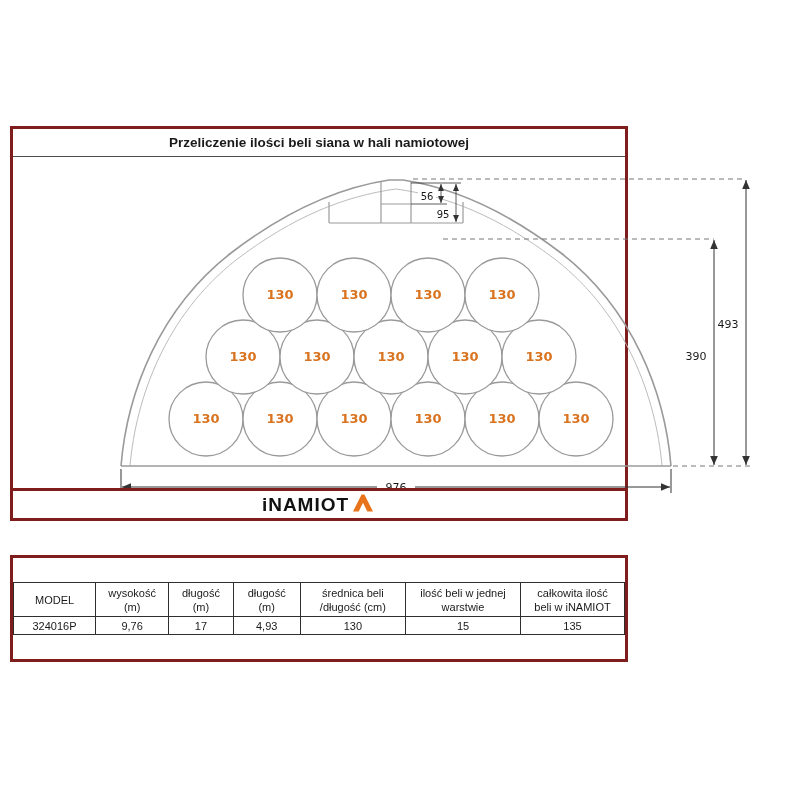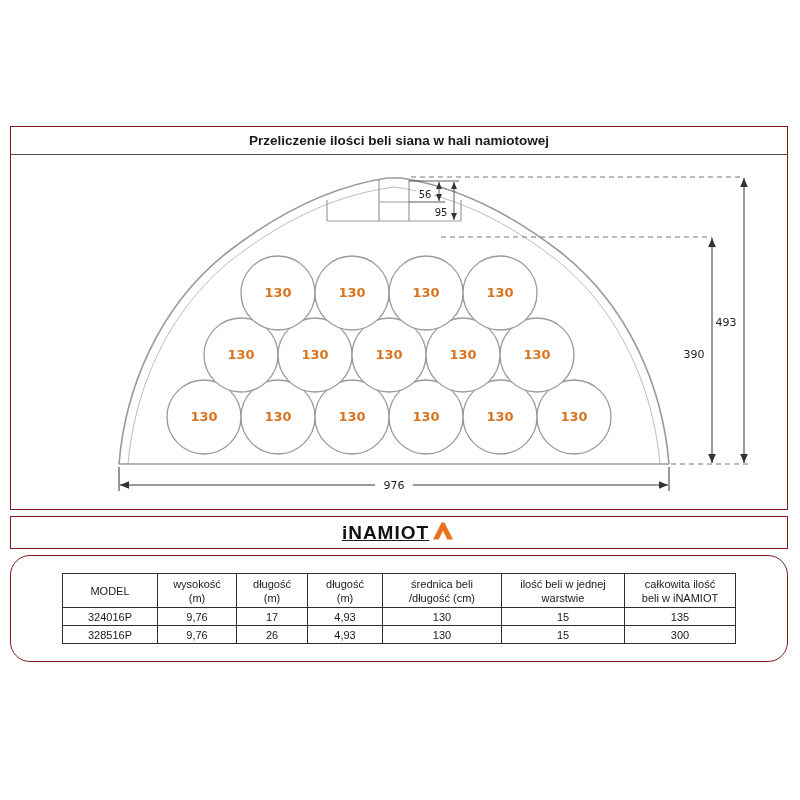--- a/index.html
+++ b/index.html
@@ -1,39 +1,39 @@
 <!DOCTYPE html>
 <html><head>
 <meta charset="utf-8">
 <style>
   html,body { margin:0; padding:0; background:#ffffff; }
   body { width:800px; height:800px; font-family:"Liberation Sans", sans-serif; color:#1a1a1a; }
   .page { position:relative; width:800px; height:800px; background:#fff; overflow:hidden; }
 
   .panel {
-    position:absolute; left:10px; width:778px;
-    border:1px solid #7f1d1d; box-sizing:border-box; background:#fff;
+    position:absolute; left:10px; width:618px;
+    border:3px solid #7f1d1d; box-sizing:border-box; background:#fff;
   }
   .diagram-panel { top:126px; height:384px; }
   .title-bar {
     height:27px; line-height:27px; text-align:center;
     font-weight:bold; font-size:13.5px; border-bottom:1px solid #4d4d4d;
   }
   svg.diagram { display:block; width:776px; height:355px; }
 
   .logo-panel {
-    top:516px; height:33px;
-    display:flex; align-items:center; justify-content:center; gap:1px;text-decoration:underline;
+    top:488px; height:33px;
+    display:flex; align-items:center; justify-content:center; gap:1px;
   }
   .logo-text { font-weight:bold; font-size:19px; letter-spacing:1px; color:#111; }
   .logo-icon { display:inline-block; }
 
   .table-panel {
     top:555px; height:107px;
-    display:flex; align-items:center; justify-content:center;border-radius:20px;
+    display:flex; align-items:center; justify-content:center;
   }
   table.spec { border-collapse:collapse; background:#fff; }
   table.spec th, table.spec td {
     border:1px solid #2e2e2e; font-size:11px; padding:0 7px;
     text-align:center; vertical-align:middle; font-weight:normal; white-space:nowrap;
   }
   table.spec thead th { height:33px; line-height:14px; }
   table.spec tbody td { height:17px; }
   .bold { font-weight:bold; }
 
@@ -186,26 +186,17 @@
       <tbody>
         <tr>
           <td class="bold">324016P</td>
           <td>9,76</td>
           <td>17</td>
           <td>4,93</td>
           <td>130</td>
           <td>15</td>
           <td>135</td>
         </tr>
-        <tr>
-          <td class="bold">328516P</td>
-          <td>9,76</td>
-          <td>26</td>
-          <td>4,93</td>
-          <td>130</td>
-          <td>15</td>
-          <td>300</td>
-        </tr>
       </tbody>
     </table>
   </div>
 
 </div>
 
 </body></html>

